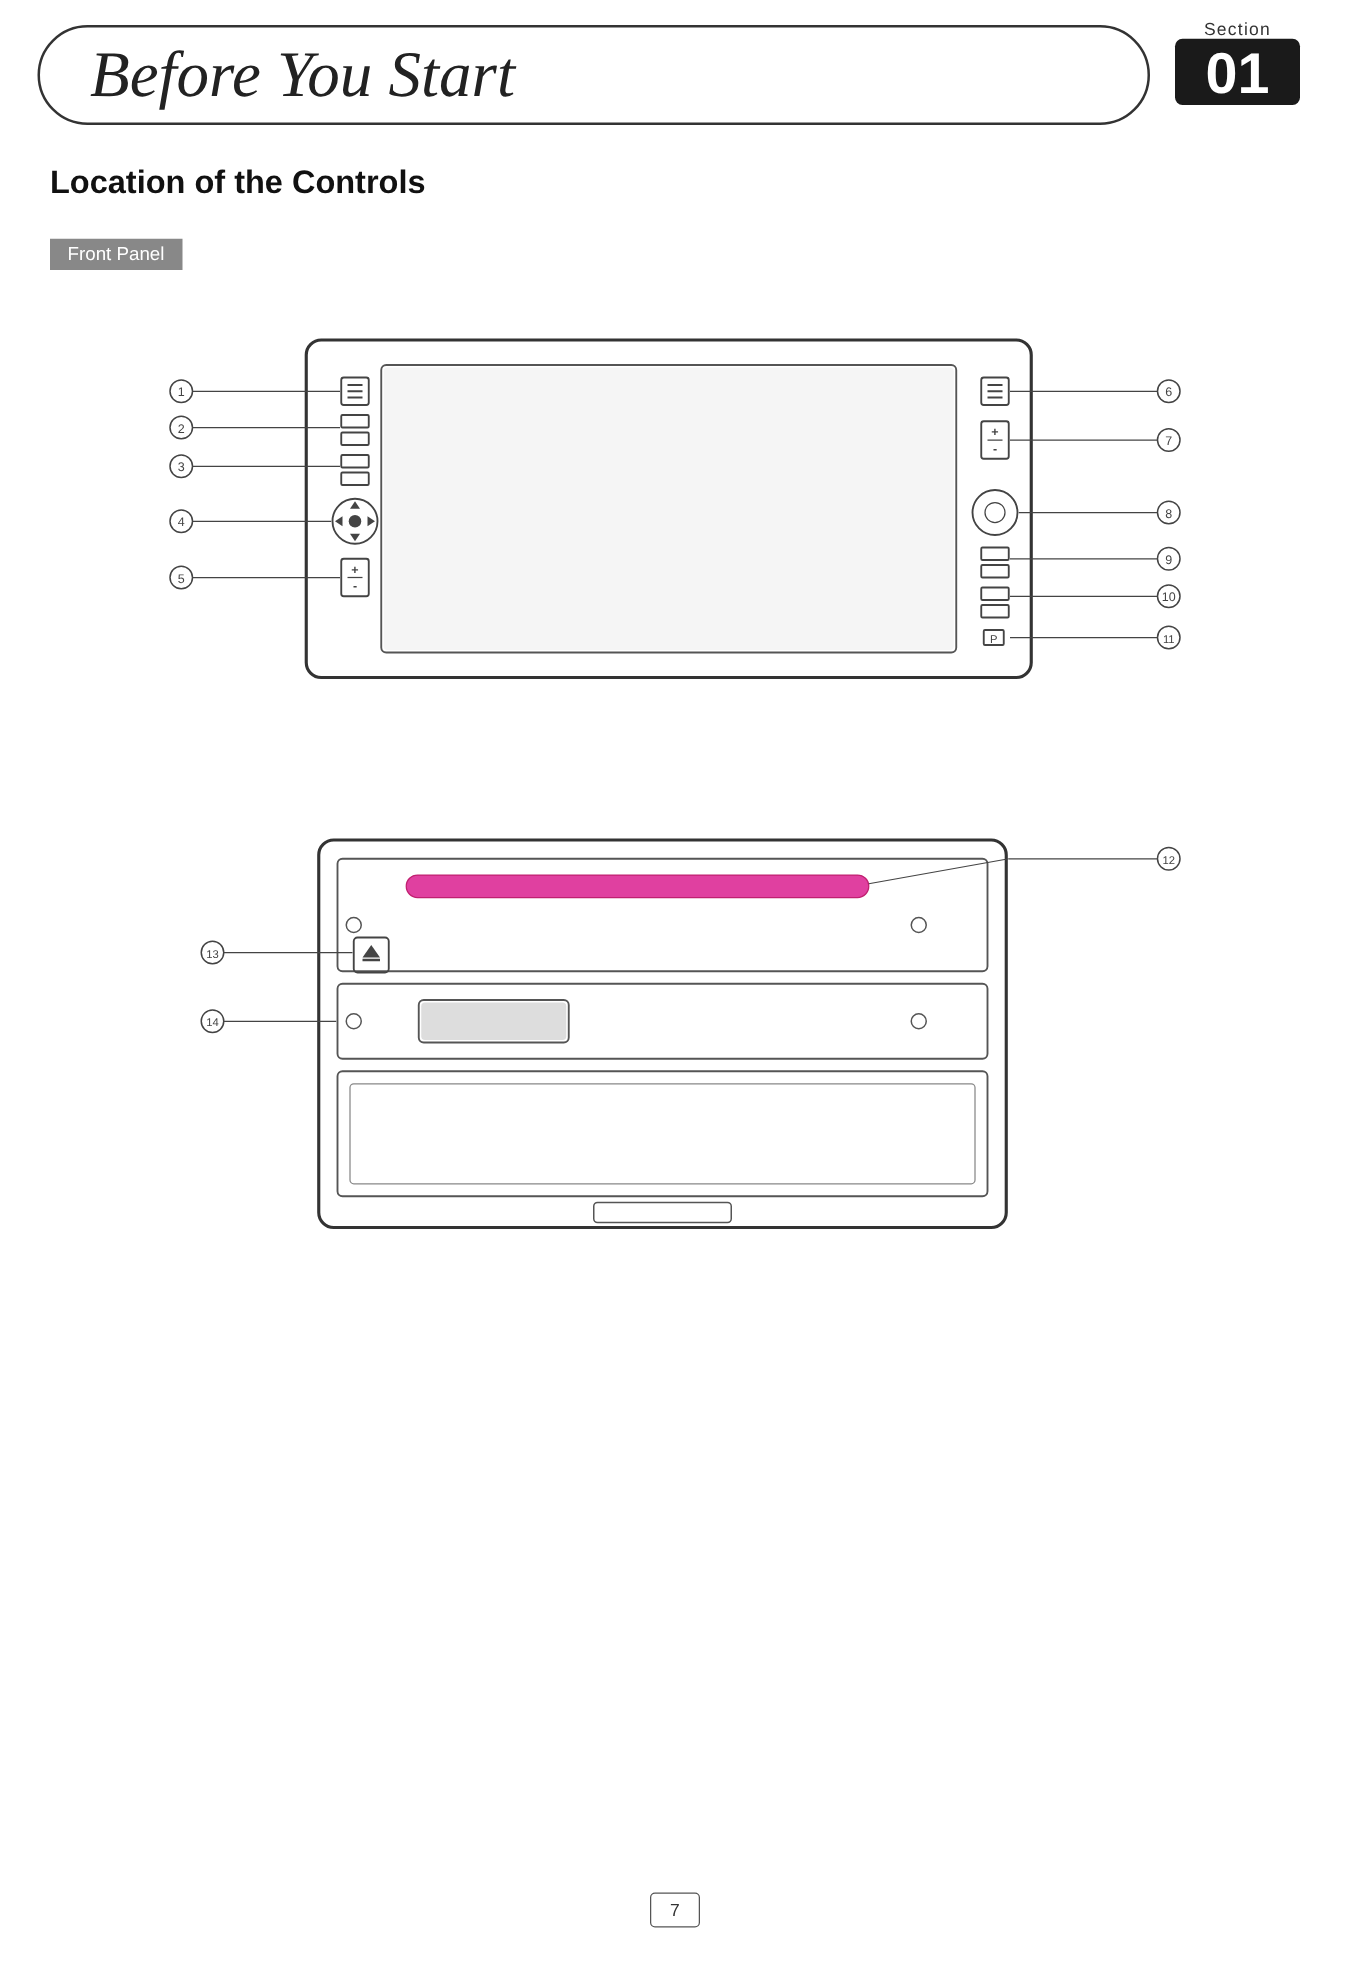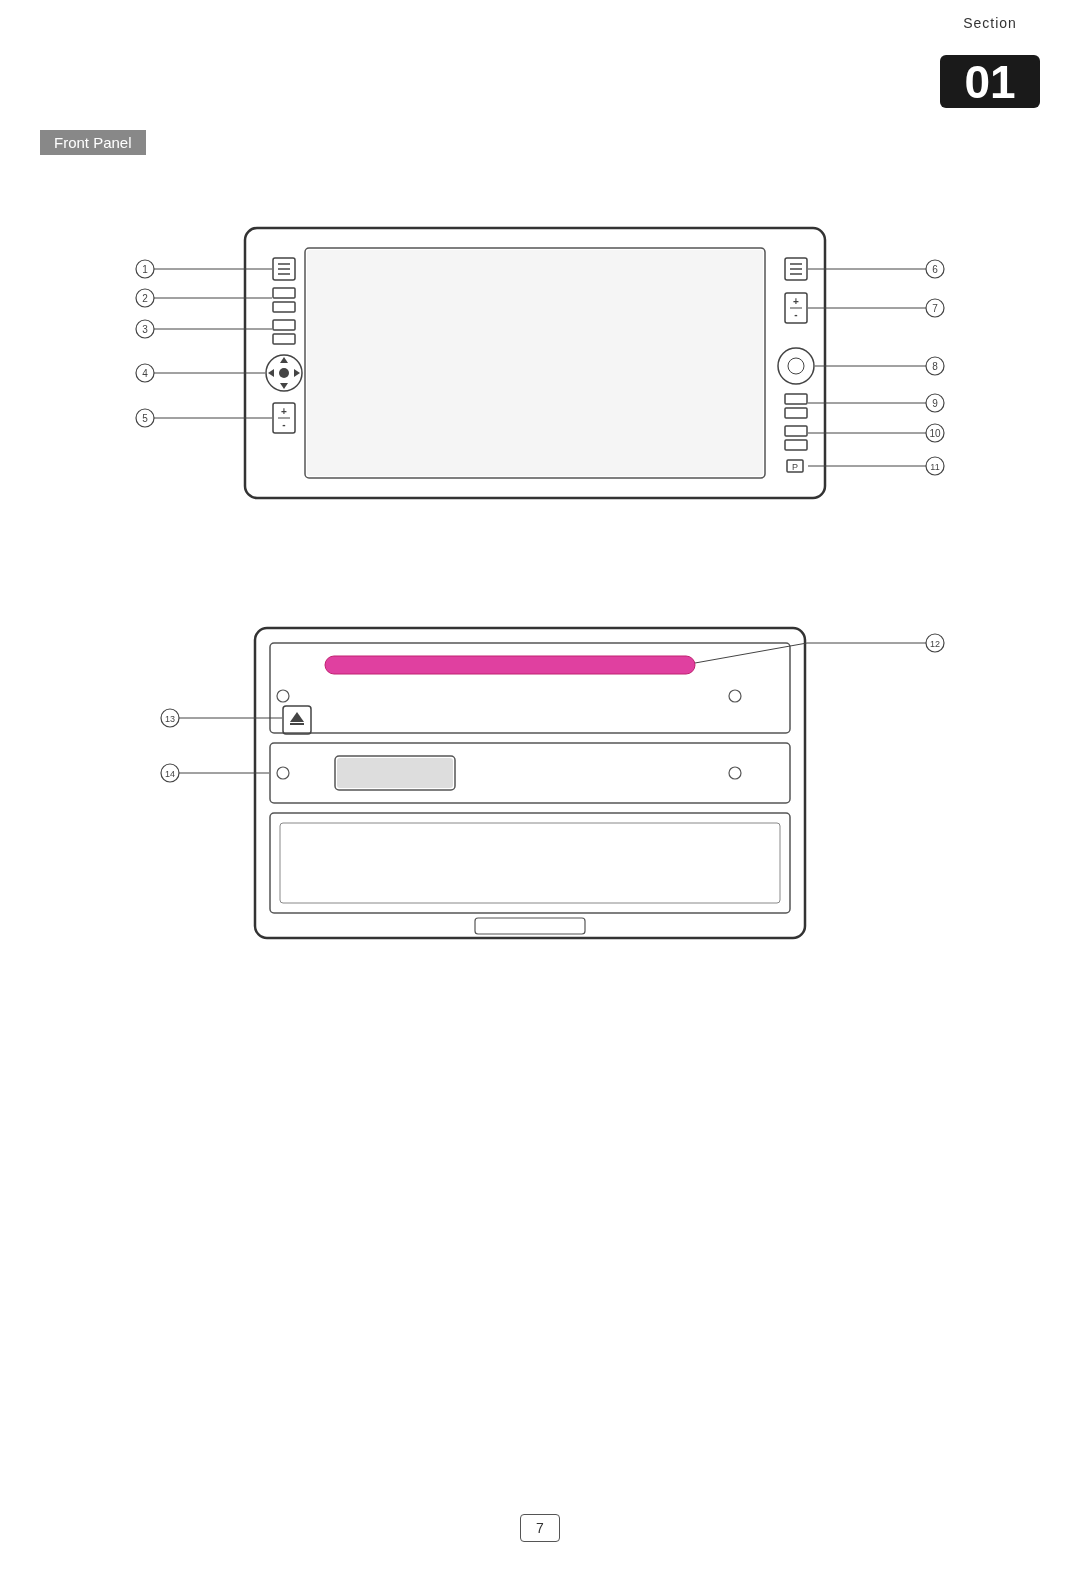--- a/index.html
+++ b/index.html
@@ -41,21 +41,20 @@
     }
 
     .section-badge {
       position: absolute;
       top: 15px;
       right: 30px;
       width: 120px;
       display: flex;
       flex-direction: column;
       align-items: center;
-      gap: 24px;
     }
 
     .section-label {
       font-size: 14px;
       color: #333;
       letter-spacing: 1px;
     }
 
     .section-number {
       background: #1a1a1a;
@@ -85,21 +84,21 @@
       margin-bottom: 30px;
     }
 
     
     .sub-label {
       display: inline-block;
       background: #888;
       color: #fff;
       font-size: 15px;
       padding: 4px 14px;
-      margin-bottom: 33px;
+      margin-bottom: 16px;
     }
 
     
     .front-panel-area {
       position: relative;
       width: 100%;
       margin-bottom: 50px;
     }
 
     .front-panel-svg-wrapper {
@@ -136,27 +135,31 @@
       align-items: center;
       justify-content: center;
       font-size: 14px;
       color: #333;
     }
   </style>
 </head>
 <body>
 
 <div class="page-header">
+  <div class="title-bar">
+    <span class="page-title-text">Before You Start</span>
+  </div>
   <div class="section-badge">
     <span class="section-label">Section</span>
     <div class="section-number">01</div>
   </div>
 </div>
 
 <div class="content">
+  <div class="section-heading">Location of the Controls</div>
 
   <div class="front-panel-area">
     <div>
       <span class="sub-label">Front Panel</span>
     </div>
 
     <div class="front-panel-svg-wrapper">
       <svg width="850" height="330" viewBox="0 0 850 330">
 
         <rect x="130" y="30" width="580" height="270" rx="12" ry="12" fill="none" stroke="#333" stroke-width="2.5"></rect>

